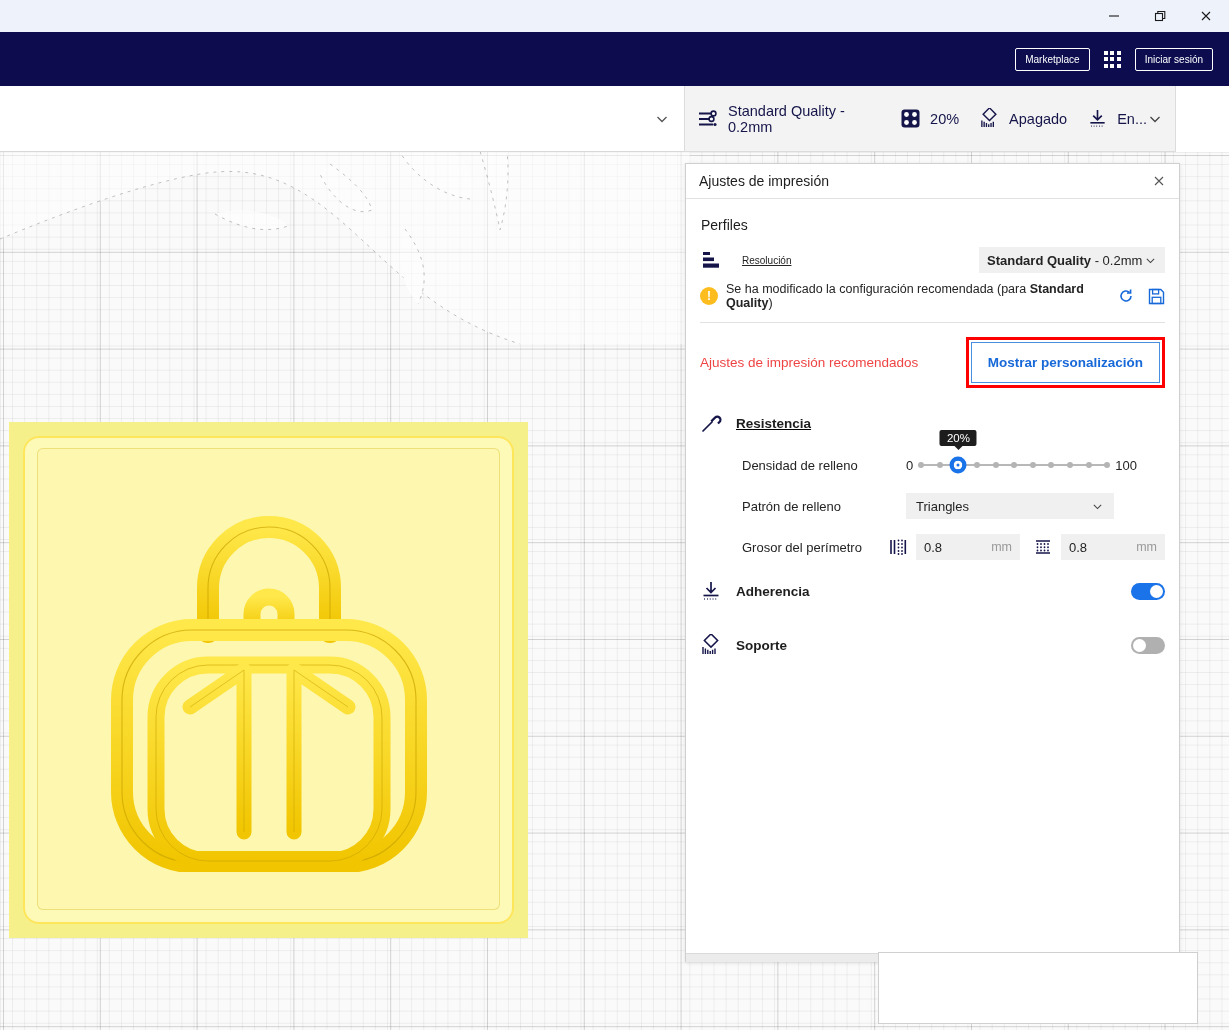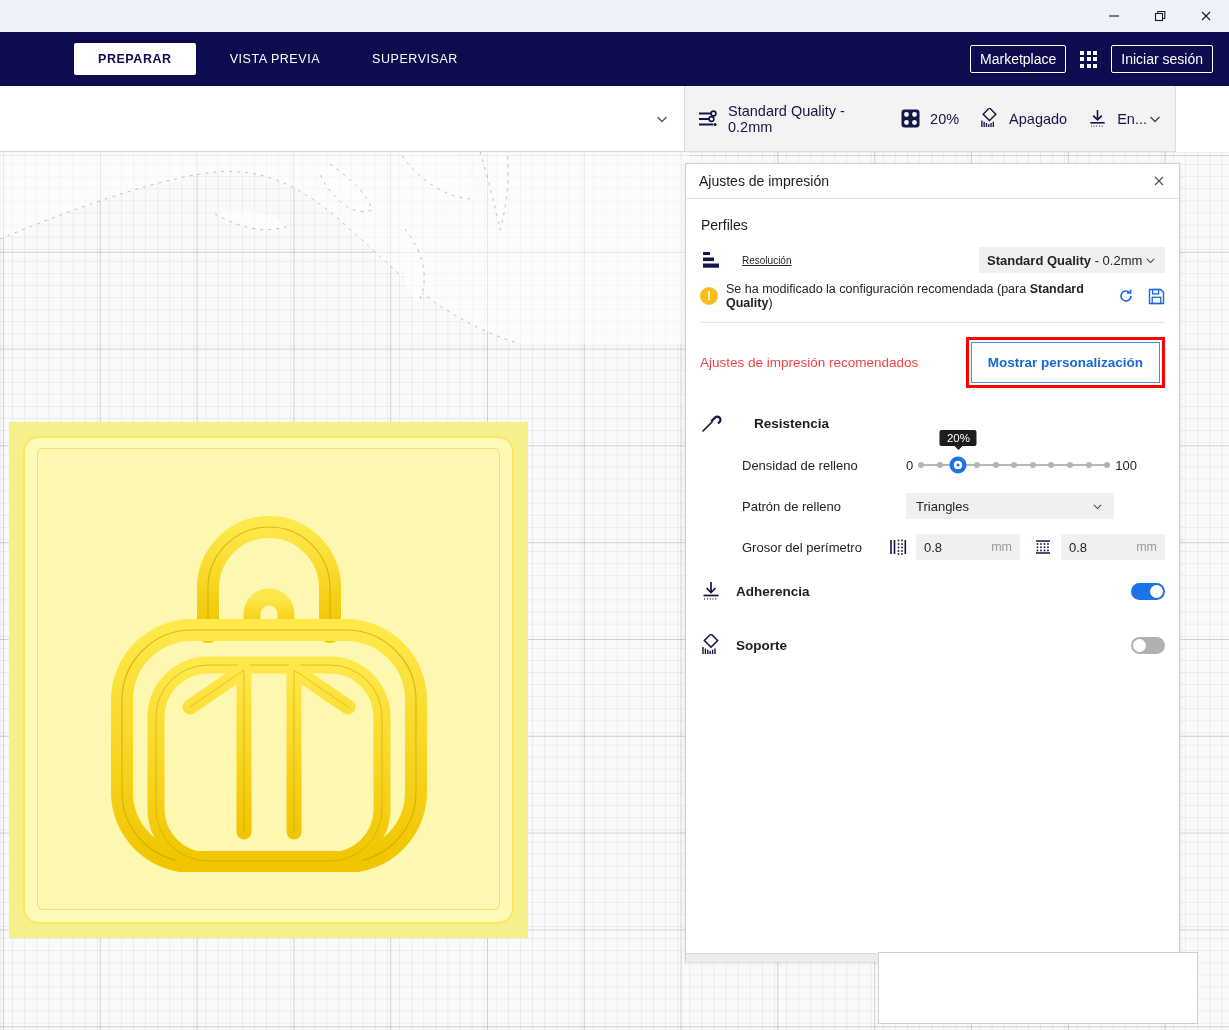--- a/index.html
+++ b/index.html
@@ -35,21 +35,21 @@
     padding: 8px 18px; border-radius: 2px; white-space: nowrap;
   }
   .stage-tab.active { background: #ffffff; color: #0c0c4f; font-weight: 600; padding: 9px 24px; }
   .stage-tab:not(.active) { margin-left: 16px; }
   .nav-right {
     margin-left: auto; margin-right: 16px;
     display: flex; align-items: center; gap: 12px;
   }
   .nav-outline-btn {
     border: 1px solid #ffffff; color: #ffffff; background: transparent;
-    font-size: 14px; padding: 5px 9px; border-radius: 2px; white-space: nowrap;
+    font-size: 10px; padding: 5px 9px; border-radius: 2px; white-space: nowrap;
   }
   .apps-icon { display: flex; flex-direction: column; gap: 2.5px; padding: 2px; }
   .apps-icon .row { display: flex; gap: 2.5px; }
   .apps-icon .dot { width: 4px; height: 4px; background: #ffffff; }
 
   
   .machine-bar {
     position: absolute; left: 0; top: 86px; width: 684px; height: 66px;
     background: #ffffff; border-bottom: 1px solid #d8d8d8;
     display: flex; align-items: center;
@@ -161,21 +161,21 @@
   .custom-btn-wrap {
     margin-left: auto; position: relative;
     border: 3px solid #ff0000; padding: 2px;
   }
   .custom-btn {
     border: 1px solid #4a8ee0; background: #ffffff; color: #1768d8;
     font-weight: 700; font-size: 13.5px; padding: 12px 16px; white-space: nowrap;
   }
 
   .group { margin-top: 14px; }
-  .group-head { display: flex; align-items: center; gap: 18px; margin-bottom: 14px; }
+  .group-head { display: flex; align-items: center; gap: 0; margin-bottom: 14px; text-decoration: underline; }
   .group-head .row-icon { width: 36px; }
   .group-title { font-size: 13.5px; font-weight: 700; color: #1d1d1d; }
 
   .field-row { display: flex; align-items: center; height: 34px; margin-bottom: 7px; }
   .field-label { width: 206px; padding-left: 42px; font-size: 13px; color: #242424; }
 
   
   .slider-wrap { display: flex; align-items: center; gap: 8px; position: relative; }
   .slider-end { font-size: 13px; color: #242424; }
   .slider-track {
@@ -269,25 +269,20 @@
         </svg>
     </div>
     <div class="winbtn">
       <svg class="ico" width="14" height="14" viewBox="0 0 14 14">
           <path d="M3 3l8 8M11 3l-8 8" stroke="#1a1a1a" stroke-width="1.1" fill="none"></path>
         </svg>
     </div>
   </div>
 
   <div class="mainbar">
-    <div class="stage-tabs">
-      <div class="stage-tab active">PREPARAR</div>
-      <div class="stage-tab">VISTA PREVIA</div>
-      <div class="stage-tab">SUPERVISAR</div>
-    </div>
     <div class="nav-right">
       <div class="nav-outline-btn">Marketplace</div>
       <div class="apps-icon">
         <div class="row">
             <i class="dot"></i>
             <i class="dot"></i>
             <i class="dot"></i>
           </div>
         <div class="row">
             <i class="dot"></i>

